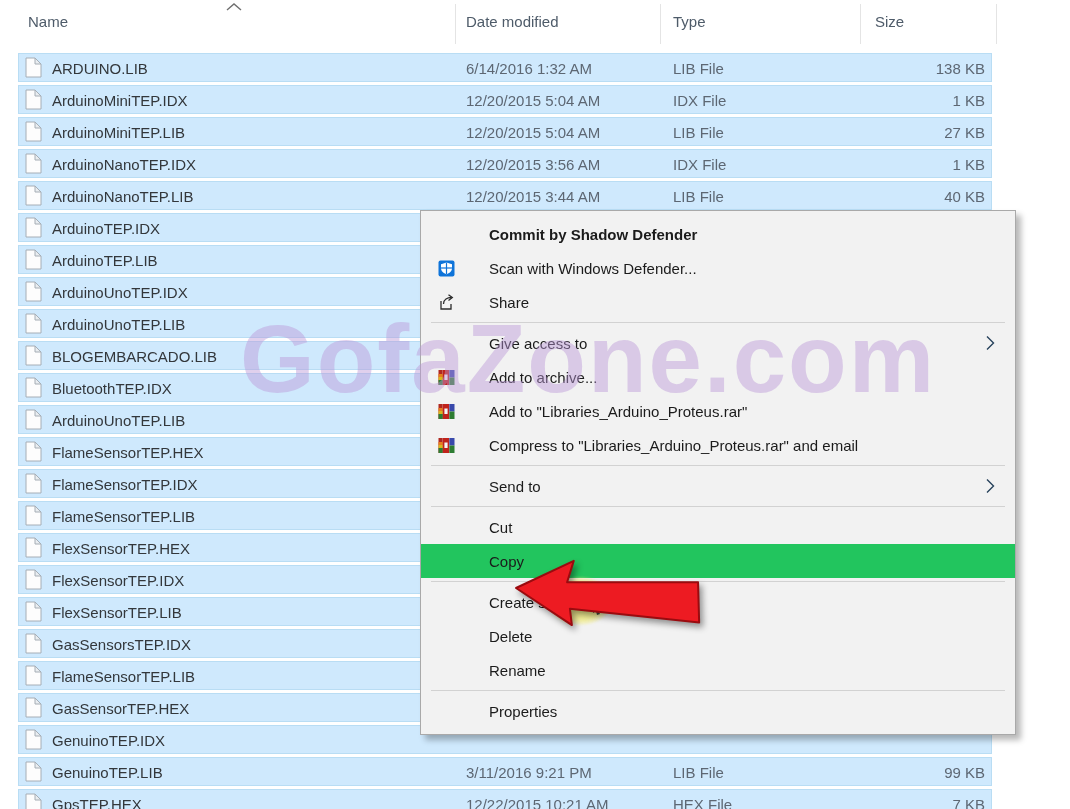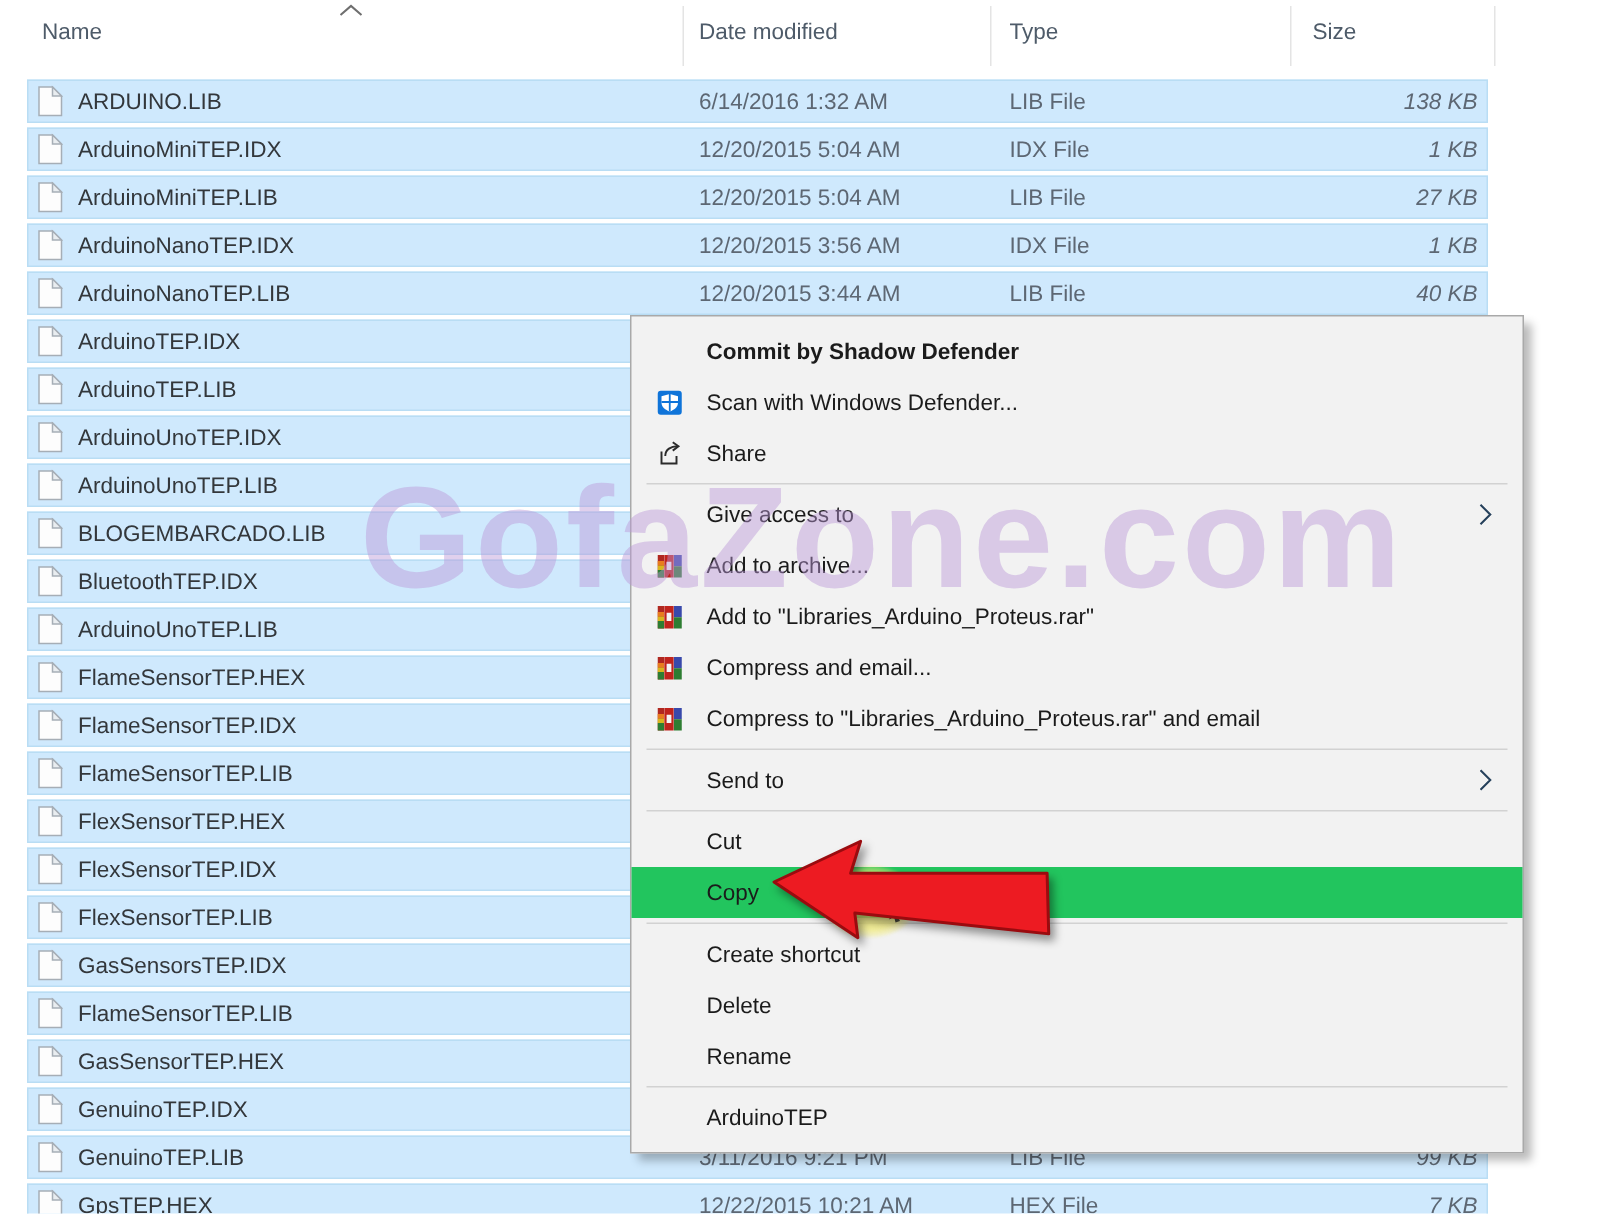--- a/index.html
+++ b/index.html
@@ -20,30 +20,30 @@
   .sort-caret{position:absolute;left:224px;top:1px;width:20px;height:12px;}
   
   .file-list{position:absolute;left:18px;top:52px;width:974px;}
   .frow{position:relative;height:32px;}
   .band{position:absolute;left:0;right:0;top:1px;bottom:2px;background:#cfe9fd;border:1px solid #b9ddf4;}
   .fcell{position:absolute;top:50%;transform:translateY(-50%);font-size:15px;white-space:nowrap;}
   .fic{position:absolute;left:7px;top:5px;}
   .fname{left:34px;color:#33373b;}
   .fdate{left:448px;color:#5d6773;}
   .ftype{left:655px;color:#5d6773;}
-  .fsize{right:7px;color:#5d6773;text-align:right;font-style:italic;}
+  .fsize{right:7px;color:#5d6773;text-align:right;}
   
   .ctx-menu{
     position:absolute;left:420px;top:210px;width:594px;z-index:20;
     background:#f2f2f2;border:1px solid #a9a9a9;
     box-shadow:5px 5px 6px rgba(0,0,0,0.28);
     padding:6px 0;
   }
   .mi{position:relative;height:34px;display:flex;align-items:center;
-      padding-left:50px;font-size:15px;color:#1b1b1b;white-space:nowrap;cursor:default;}
+      padding-left:68px;font-size:15px;color:#1b1b1b;white-space:nowrap;cursor:default;}
   .mi.bold{font-weight:bold;}
   .mi.hl{background:#22c55e;}
   .mi-icon{position:absolute;left:16px;top:50%;transform:translateY(-50%);width:18px;height:18px;display:flex;align-items:center;justify-content:center;}
   .mi-sub{position:absolute;right:20px;top:50%;transform:translateY(-50%);}
   .msep{height:1px;background:#d2d2d2;margin:3px 10px;}
   
   .watermark{
     position:absolute;left:240px;top:304px;z-index:30;
     font-size:96px;font-weight:bold;letter-spacing:2px;
     color:rgba(187,150,214,0.45);white-space:nowrap;pointer-events:none;
@@ -431,36 +431,20 @@
           <rect x="4.9" y="1" width="6.2" height="15" fill="#c0231c"></rect>
           <rect x="6.4" y="5.5" width="3.2" height="5.5" fill="#f5f5f5"></rect>
           <rect x="11.3" y="1" width="5.2" height="7.5" fill="#3949ab"></rect>
           <rect x="11.3" y="8.5" width="5.2" height="7.5" fill="#2e7d32"></rect>
         </svg>
       </span>
     <span class="mi-label">Add to "Libraries_Arduino_Proteus.rar"</span>
 
   </div>
 
-  <div class="mi">
-    <span class="mi-icon">
-        <svg width="17" height="17" viewBox="0 0 17 17">
-          <rect x="0.5" y="1" width="4.2" height="15" fill="#b02820"></rect>
-          <rect x="0.5" y="5" width="4.2" height="3" fill="#e87c1e"></rect>
-          <rect x="0.5" y="8" width="4.2" height="3" fill="#d8b61e"></rect>
-          <rect x="0.5" y="11" width="4.2" height="5" fill="#2e7d32"></rect>
-          <rect x="4.9" y="1" width="6.2" height="15" fill="#c0231c"></rect>
-          <rect x="6.4" y="5.5" width="3.2" height="5.5" fill="#f5f5f5"></rect>
-          <rect x="11.3" y="1" width="5.2" height="7.5" fill="#3949ab"></rect>
-          <rect x="11.3" y="8.5" width="5.2" height="7.5" fill="#2e7d32"></rect>
-        </svg>
-      </span>
-    <span class="mi-label">Compress and email...</span>
-
-  </div>
 
   <div class="mi">
     <span class="mi-icon">
         <svg width="17" height="17" viewBox="0 0 17 17">
           <rect x="0.5" y="1" width="4.2" height="15" fill="#b02820"></rect>
           <rect x="0.5" y="5" width="4.2" height="3" fill="#e87c1e"></rect>
           <rect x="0.5" y="8" width="4.2" height="3" fill="#d8b61e"></rect>
           <rect x="0.5" y="11" width="4.2" height="5" fill="#2e7d32"></rect>
           <rect x="4.9" y="1" width="6.2" height="15" fill="#c0231c"></rect>
           <rect x="6.4" y="5.5" width="3.2" height="5.5" fill="#f5f5f5"></rect>
@@ -505,21 +489,21 @@
   </div>
 
   <div class="mi">
 
     <span class="mi-label">Rename</span>
 
   </div>
 <div class="msep"></div>
   <div class="mi">
 
-    <span class="mi-label">ArduinoTEP</span>
+    <span class="mi-label">Properties</span>
 
   </div>
 </div>
 
 <div class="watermark">GofaZone.com</div>
 
 <div class="click-glow"></div>
 
 <svg class="tiny-cursor" width="13" height="15" viewBox="0 0 13 15">
   <polygon points="1,0 10,8 6,9 8,13 5,14 4,10 1,12" fill="#2a2a2a" opacity="0.85"></polygon>

